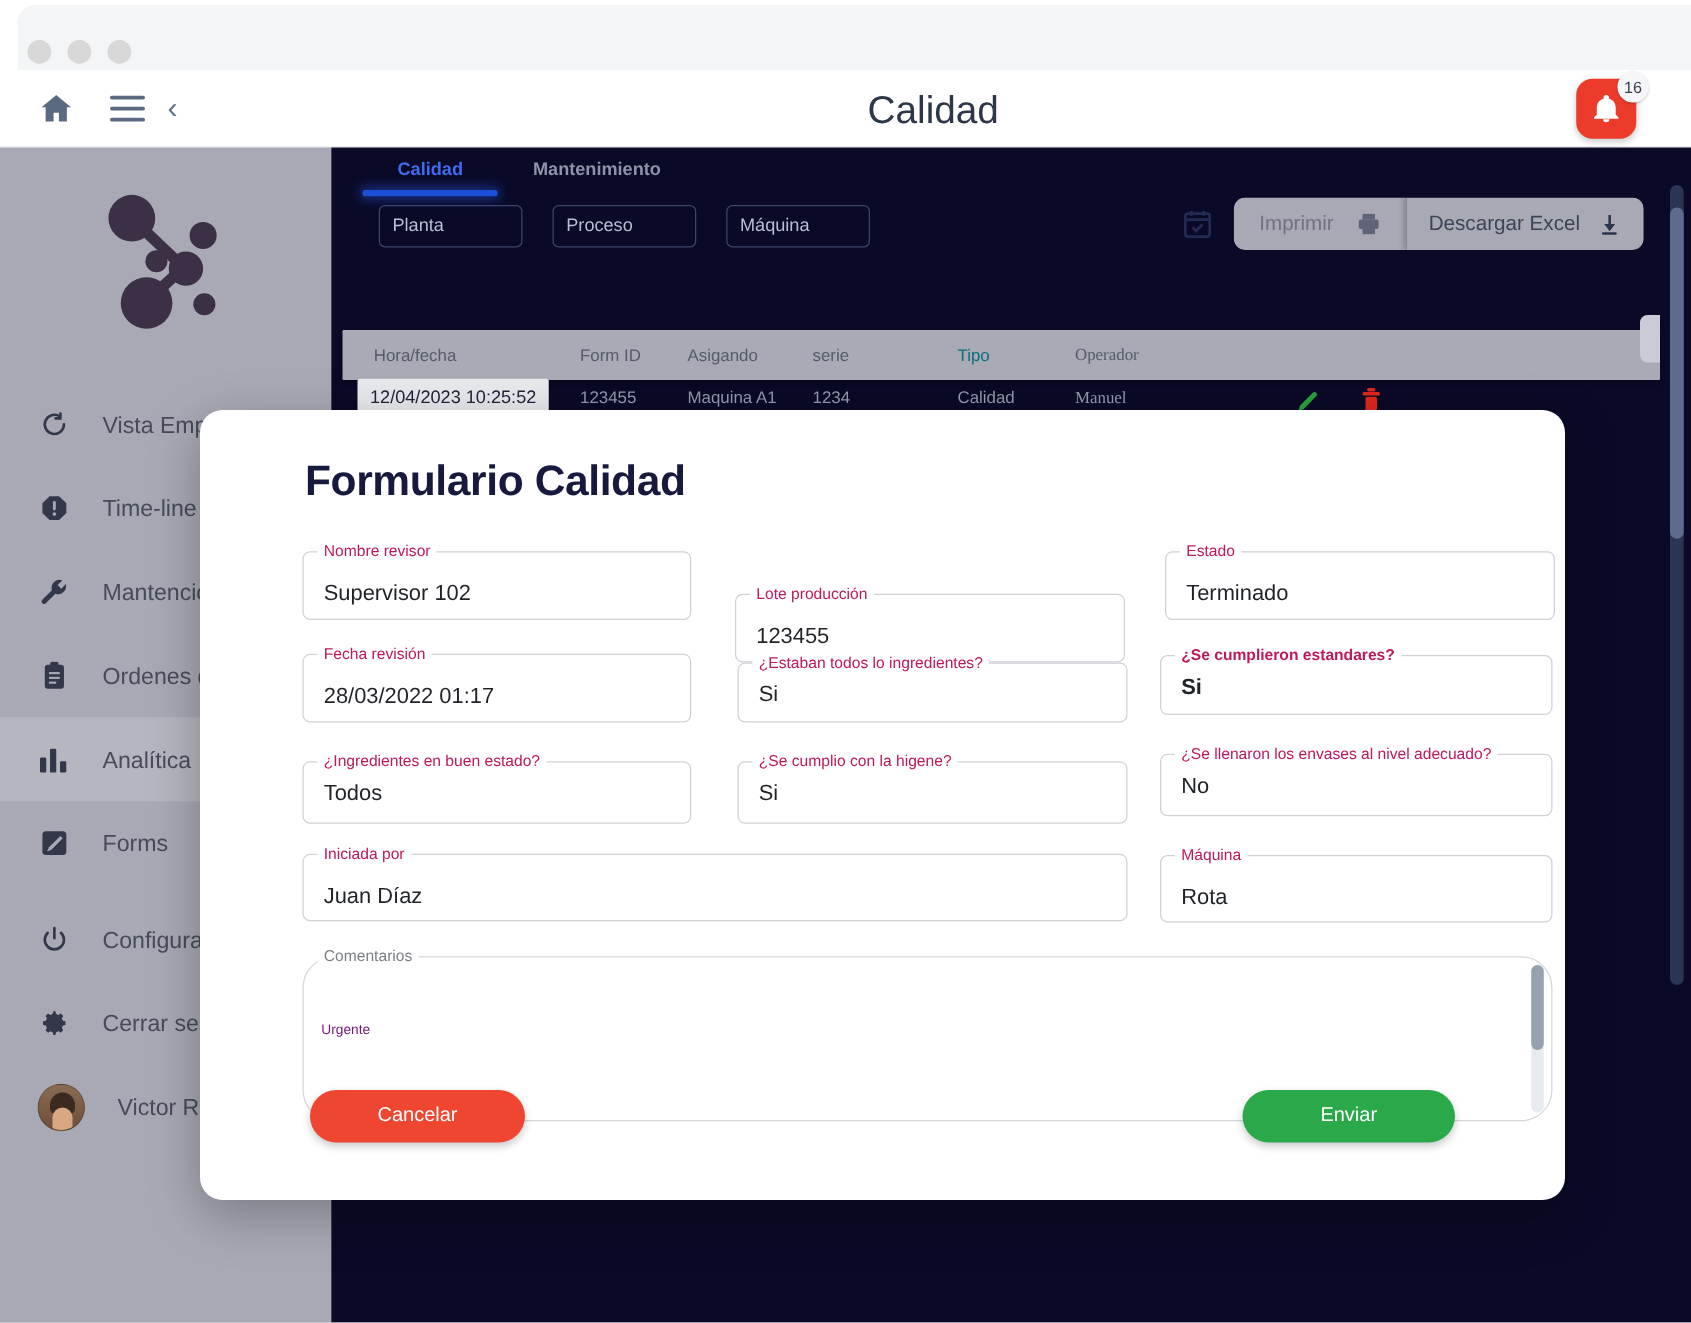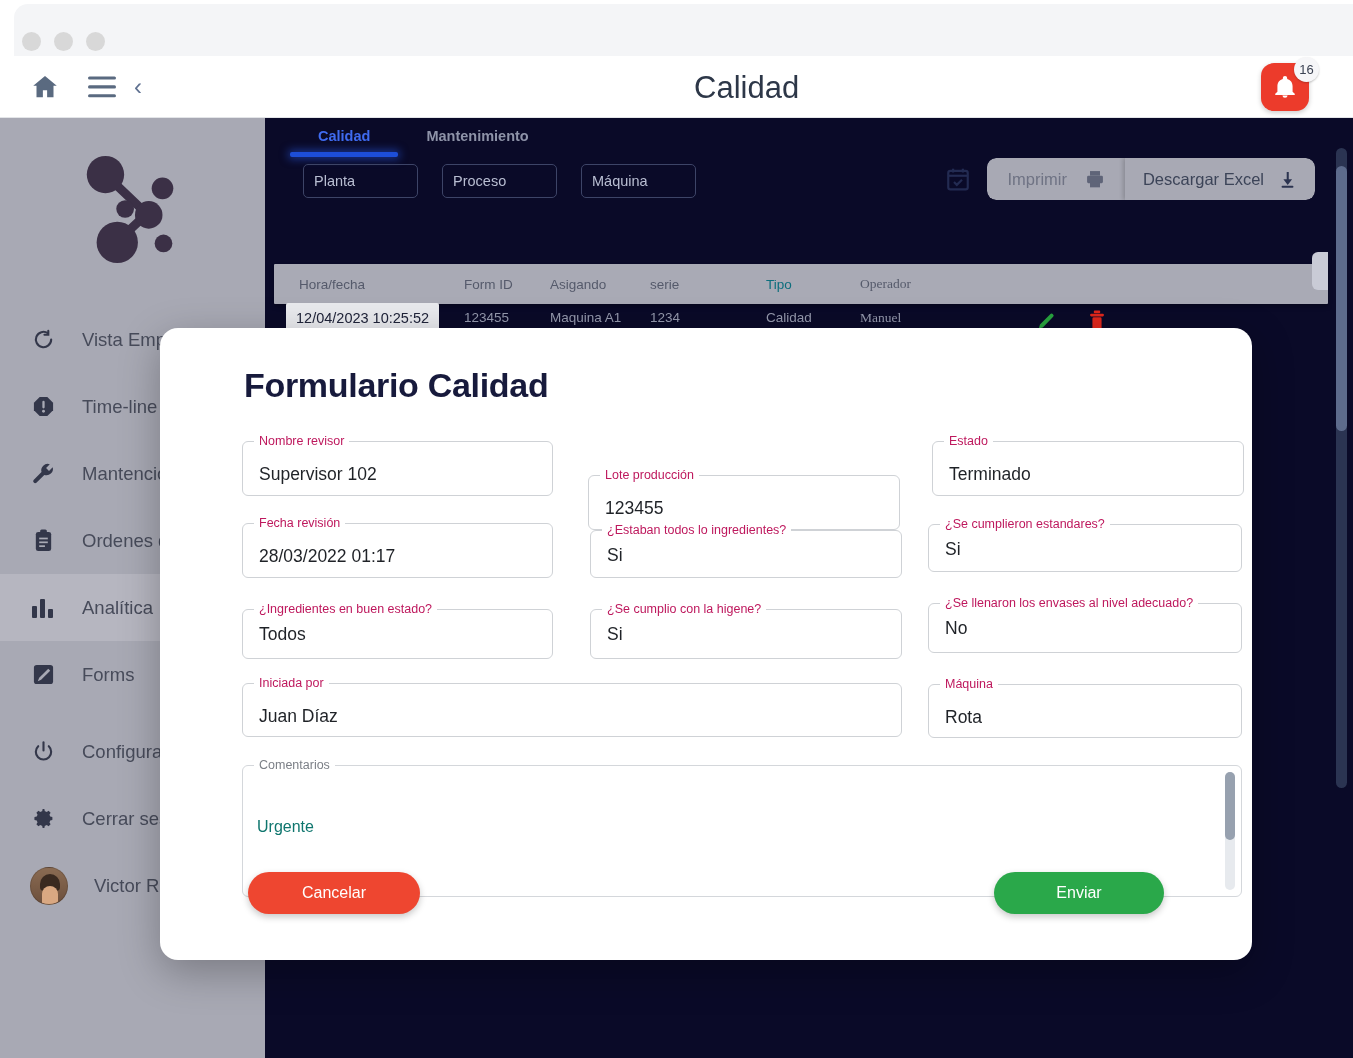--- a/index.html
+++ b/index.html
@@ -174,21 +174,21 @@
   .field.tall > .value { top: 22px; }
   .field.short > .value { top: 14px; }
 
   .textarea-field {
     position:absolute; border:1px solid #d4d7db; border-radius:6px;
   }
   .textarea-field > .legend {
     position:absolute; top:-8px; left:11px; background:#fff; padding:0 5px;
     font-size:12.5px; color:#7b7f86;
   }
-  .textarea-field > .value { position:absolute; left:14px; top:52px; font-size:16px; color:#0f766e;}
+  .textarea-field > .value { position:absolute; left:14px; top:52px; font-size:11px; color:#701a75;}
   .ta-scroll { position:absolute; right:6px; top:6px; width:10px; bottom:6px;
                background:#e7eaee; border-radius:5px; }
   .ta-scroll .thumb { position:absolute; left:0; top:0; width:10px; height:68px;
                background:#97a1af; border-radius:5px; }
 
   .btn {
     position:absolute; height:42px; border-radius:21px; display:flex;
     align-items:center; justify-content:center; color:#fff; font-size:16px;
     box-shadow: 0 3px 7px rgba(0,0,0,.22);
   }
@@ -468,21 +468,21 @@
       <div class="field tall" style="left:8px; top:92px; width:311px; height:55px;">
         <span class="legend">Fecha revisión</span>
         <span class="value">28/03/2022 01:17</span>
       </div>
 
       <div class="field short" style="left:356px; top:99px; width:312px; height:48px;">
         <span class="legend">¿Estaban todos lo ingredientes?</span>
         <span class="value">Si</span>
       </div>
 
-      <div class="field short" style="left:694px; top:93px; width:314px; height:48px;">
+      <div class="field short" style="left:694px; top:93px; width:314px; height:48px;font-weight:bold;">
         <span class="legend">¿Se cumplieron estandares?</span>
         <span class="value">Si</span>
       </div>
 
       <div class="field short" style="left:8px; top:178px; width:311px; height:50px;">
         <span class="legend">¿Ingredientes en buen estado?</span>
         <span class="value">Todos</span>
       </div>
 
       <div class="field short" style="left:356px; top:178px; width:312px; height:50px;">
@@ -498,21 +498,21 @@
       <div class="field tall" style="left:8px; top:252px; width:660px; height:54px;">
         <span class="legend">Iniciada por</span>
         <span class="value">Juan Díaz</span>
       </div>
 
       <div class="field tall" style="left:694px; top:253px; width:314px; height:54px;">
         <span class="legend">Máquina</span>
         <span class="value">Rota</span>
       </div>
 
-      <div class="textarea-field" style="left:8px; top:334px; width:1000px; height:132px;">
+      <div class="textarea-field" style="left:8px; top:334px; width:1000px; height:132px;border-radius:25px;">
         <span class="legend">Comentarios</span>
         <span class="value">Urgente</span>
         <div class="ta-scroll">
           <div class="thumb"></div>
         </div>
       </div>
 
     </div>
 
     <div class="btn btn-cancel">Cancelar</div>

